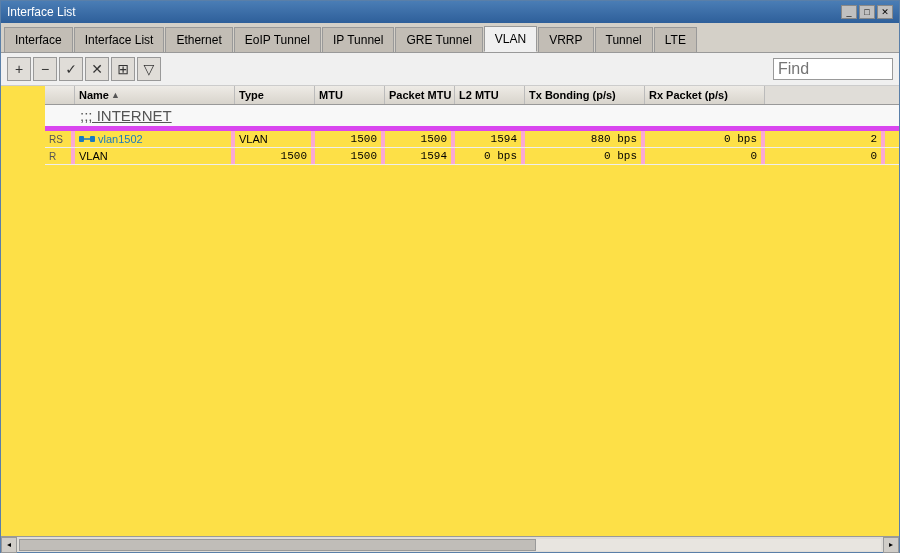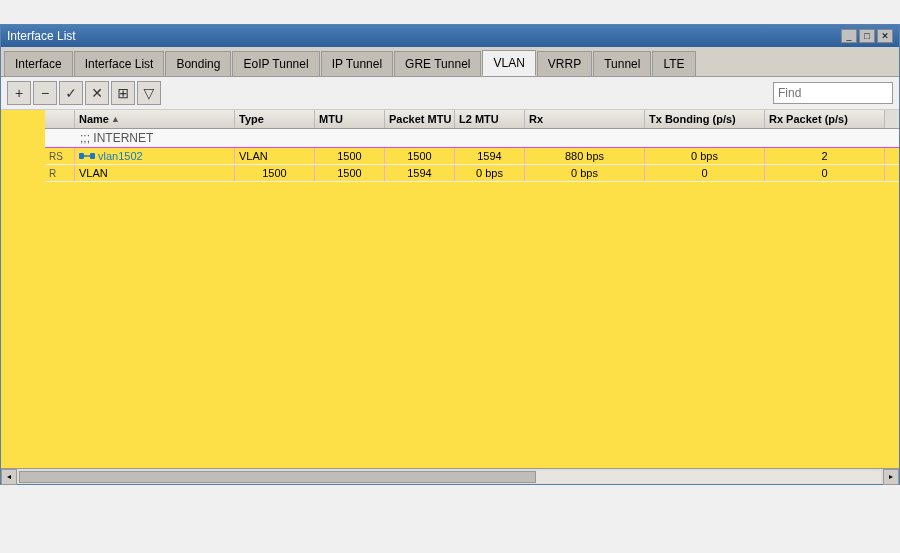--- a/index.html
+++ b/index.html
@@ -7,25 +7,24 @@
       font-family: 'Segoe UI', Tahoma, Geneva, Verdana, sans-serif;
       font-size: 12px;
       background: #f0f0f0;
       width: 900px;
       height: 553px;
       overflow: hidden;
     }
 
     .window {
       width: 900px;
-      height: 461px;
+      height: 553px;
       border: 1px solid #5a7fa8;
       display: flex;
       flex-direction: column;
-      margin-top: 24px;
     }
 
     .title-bar {
       background: linear-gradient(to bottom, #4a7db5, #2e5f9a);
       color: white;
       padding: 3px 6px;
       display: flex;
       align-items: center;
       justify-content: space-between;
       height: 22px;
@@ -111,21 +110,21 @@
 
     .toolbar-spacer {
       flex: 1;
     }
 
     .find-input {
       width: 120px;
       height: 22px;
       border: 1px solid #999;
       padding: 2px 4px;
-      font-size: 12px;
+      font-size: 16px;
       background: white;
       color: #15803d;
     }
 
     .content-area {
       flex: 1;
       background: #fde047;
       overflow: hidden;
       display: flex;
       flex-direction: column;
@@ -158,45 +157,47 @@
       color: #555;
     }
 
     .table-body {
       flex: 1;
       overflow-y: auto;
     }
 
     .group-row {
       padding: 2px 4px 2px 35px;
-      font-size: 12px;
+      font-size: 15px;
       color: #555;
       background: #f8f8f8;
-      border-bottom: 1px solid #d946ef;
+      border-bottom: 5px solid #d946ef;
+      text-decoration: underline;
     }
 
     .data-row {
       display: grid;
       grid-template-columns: 30px 160px 80px 70px 70px 70px 120px 120px 120px 50px;
       border-bottom: 1px solid #eee;
       cursor: pointer;
     }
 
     .td {
       padding: 2px 4px;
-      border-right: 1px solid #f9a8d4;
+      border-right: 4px solid #f9a8d4;
       font-size: 11px;
       white-space: nowrap;
       overflow: hidden;
       display: flex;
       align-items: center;
     }
 
     .td.right {
-      justify-content: center;
+      justify-content: flex-end;
+      font-family: Liberation Mono, monospace;
     }
 
     .td.blue {
       color: #1a7ac0;
     }
 
     .status-indicator {
       font-size: 10px;
       color: #555;
     }
@@ -265,21 +266,21 @@
   </div>
 
   <div class="tabs-bar">
     <div class="tab">
       <span>Interface</span>
     </div>
     <div class="tab">
       <span>Interface List</span>
     </div>
     <div class="tab">
-      <span>Bonding</span>
+      <span>Ethernet</span>
     </div>
     <div class="tab">
       <span>EoIP Tunnel</span>
     </div>
     <div class="tab">
       <span>IP Tunnel</span>
     </div>
     <div class="tab">
       <span>GRE Tunnel</span>
     </div>
@@ -332,23 +333,20 @@
         <span>Type</span>
       </div>
       <div class="th">
         <span>MTU</span>
       </div>
       <div class="th">
         <span>Packet MTU</span>
       </div>
       <div class="th">
         <span>L2 MTU</span>
-      </div>
-      <div class="th">
-        <span>Rx</span>
       </div>
       <div class="th">
         <span>Tx Bonding (p/s)</span>
       </div>
       <div class="th">
         <span>Rx Packet (p/s)</span>
       </div>
     </div>
 
     <div class="table-body">

